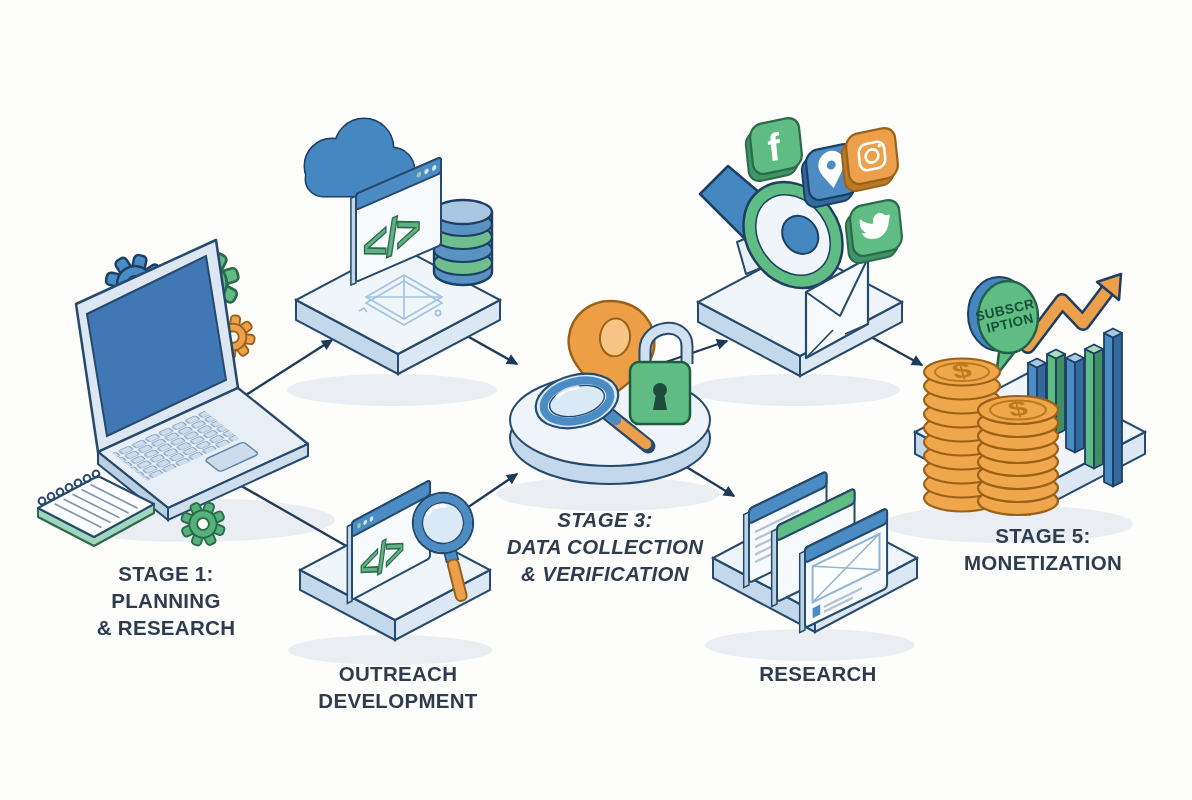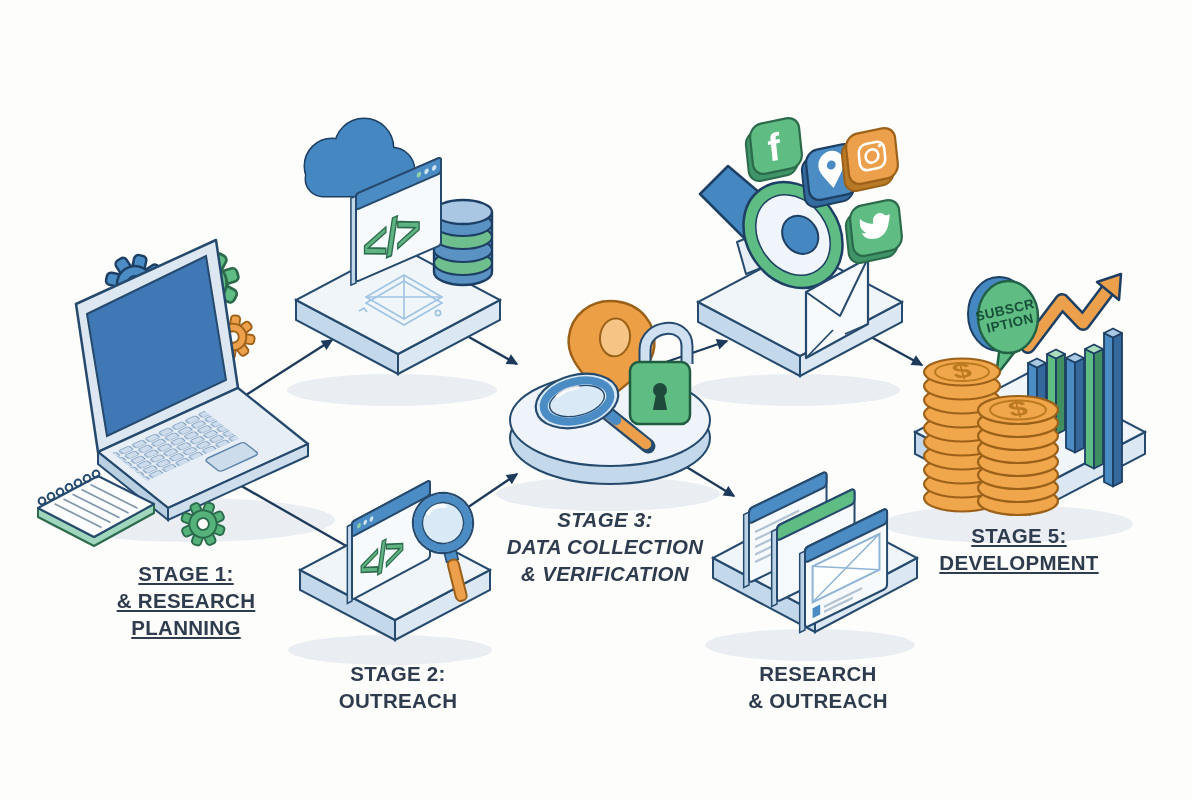--- a/index.html
+++ b/index.html
@@ -358,35 +358,34 @@
             <ellipse cx="1018" cy="436" rx="40" ry="14"></ellipse>
         <ellipse cx="1018" cy="423" rx="40" ry="14"></ellipse>
             <ellipse cx="1018" cy="410" rx="40" ry="14"></ellipse>
       </g>
       <ellipse cx="1018" cy="410" rx="28" ry="9.5" fill="none" stroke="#bc7a20" stroke-width="2"></ellipse>
       <text transform="translate(1018,409) scale(1,0.62) rotate(-10)" y="11" text-anchor="middle" font-size="34" font-weight="bold" fill="#bc7a20">$</text>
     </g>
   </g>
 </svg>
 
-<div class="stage-label" style="left:56px;top:560px;text-decoration:underline;">
+<div class="stage-label" style="left:36px;top:560px;">
   <div>STAGE 1:</div>
+  <div>PLANNING</div>
   <div>&amp; RESEARCH</div>
-  <div>PLANNING</div>
 </div>
 <div class="stage-label" style="left:268px;top:660px;">
-  <div>STAGE 2:</div>
   <div>OUTREACH</div>
+  <div>DEVELOPMENT</div>
 </div>
 <div class="stage-label" style="left:475px;top:506px;font-style:italic;">
   <div>STAGE 3:</div>
   <div>DATA COLLECTION</div>
   <div>&amp; VERIFICATION</div>
 </div>
 <div class="stage-label" style="left:688px;top:660px;">
   <div>RESEARCH</div>
-  <div>&amp; OUTREACH</div>
-</div>
-<div class="stage-label" style="left:889px;top:522px;text-decoration:underline;">
+</div>
+<div class="stage-label" style="left:913px;top:522px;">
   <div>STAGE 5:</div>
-  <div>DEVELOPMENT</div>
+  <div>MONETIZATION</div>
 </div>
 </div>
 
 </body></html>

